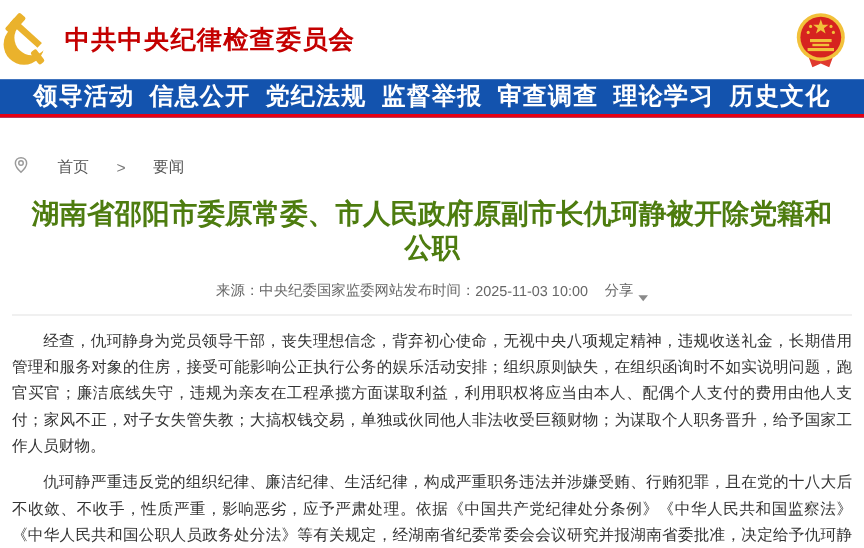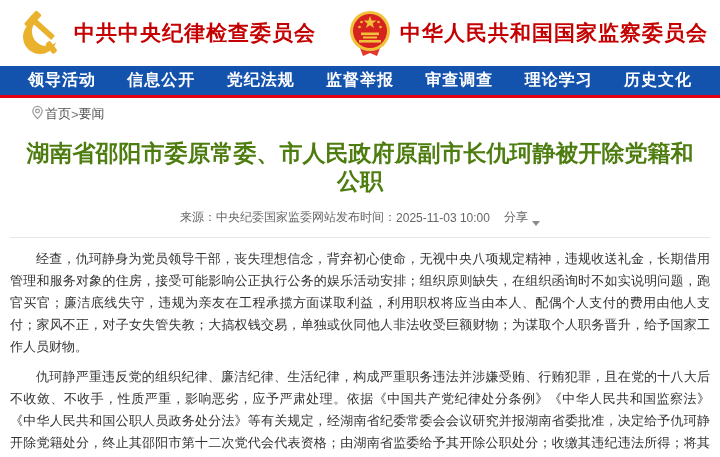--- a/index.html
+++ b/index.html
@@ -9,21 +9,21 @@
     background: #ffffff;
     color: #333;
   }
 
   
   .site-header {
     height: 66px;
     display: flex;
     align-items: center;
     justify-content: space-between;
-    padding: 0 12px 0 20px;
+    padding: 0 12px 0 0;
     background: #ffffff;
   }
   .org {
     display: flex;
     align-items: center;
     gap: 6px;
     cursor: pointer;
   }
   .org-name {
     color: #c40000;
@@ -39,36 +39,35 @@
     height: 32px;
     background: #1353ae;
     border-bottom: 3px solid #e60012;
     display: flex;
     align-items: center;
     justify-content: space-between;
     padding: 0 28px;
   }
   .nav-item {
     color: #ffffff;
-    font-size: 16px;
+    font-size: 20px;
     font-weight: bold;
     letter-spacing: 1px;
     cursor: pointer;
     white-space: nowrap;
   }
 
   
   .breadcrumb {
     display: flex;
     align-items: center;
-    gap: 0;
-    padding: 7px 10px 14px 10px;
+    gap: 23px;
+    padding: 32px 10px 14px 10px;
     font-size: 13px;
     color: #555;
-    margin-left: 20px;
   }
   .breadcrumb .crumb { cursor: pointer; }
   .breadcrumb .sep { color: #777; }
 
   
   .article-title {
     text-align: center;
     color: #4d7c0f;
     font-size: 23px;
     font-weight: bold;
@@ -144,21 +143,20 @@
         <polygon points="24,8 25.6,12.6 30.4,12.6 26.6,15.5 28,20 24,17.2 20,20 21.4,15.5 17.6,12.6 22.4,12.6" fill="#f2c13a"></polygon>
         <circle cx="15.5" cy="14" r="1.3" fill="#f2c13a"></circle>
         <circle cx="32.5" cy="14" r="1.3" fill="#f2c13a"></circle>
         <circle cx="13.5" cy="19" r="1.3" fill="#f2c13a"></circle>
         <circle cx="34.5" cy="19" r="1.3" fill="#f2c13a"></circle>
         <rect x="15" y="24.5" width="18" height="2.6" fill="#f2c13a"></rect>
         <rect x="17" y="28.5" width="14" height="2" fill="#f2c13a"></rect>
         <rect x="13" y="32" width="22" height="2.6" fill="#f2c13a"></rect>
       </svg>
     </span>
-    <span class="org-name">中华人民共和国国家监察委员会</span>
   </div>
 </header>
 
 <nav class="main-nav">
   <span class="nav-item">领导活动</span>
   <span class="nav-item">信息公开</span>
   <span class="nav-item">党纪法规</span>
   <span class="nav-item">监督举报</span>
   <span class="nav-item">审查调查</span>
   <span class="nav-item">理论学习</span>

